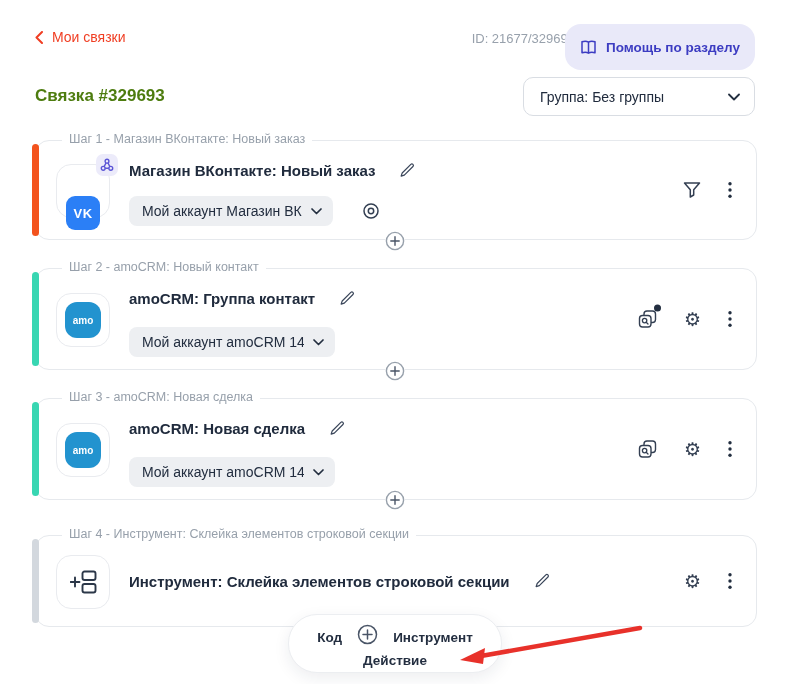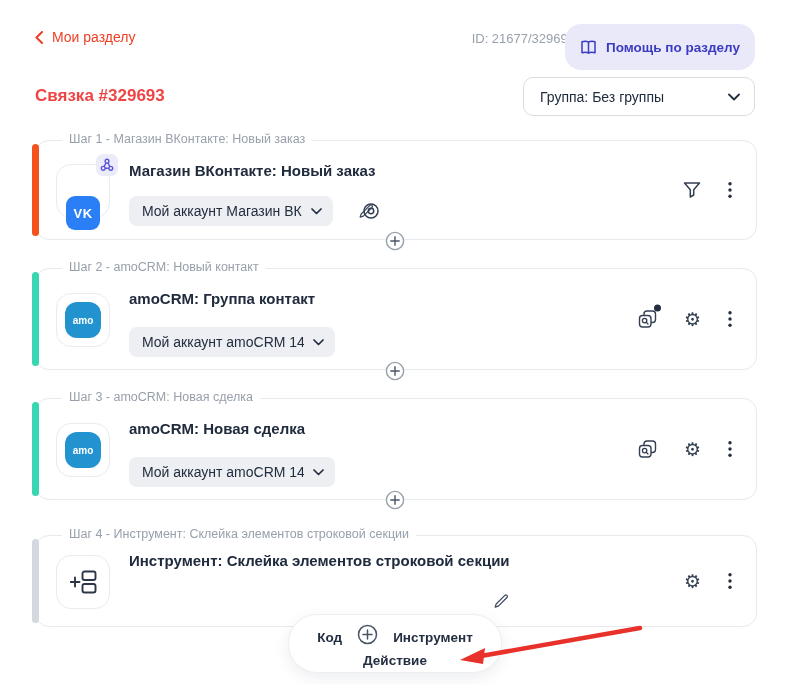--- a/index.html
+++ b/index.html
@@ -9,21 +9,21 @@
 
   
   .back{position:absolute;left:35px;top:29px;display:flex;align-items:center;gap:9px;
         font-size:14px;font-weight:500;color:#F03E23;cursor:pointer;}
   .idlabel{position:absolute;right:234px;top:31px;font-size:13px;color:#98A1AC;}
   .helpbtn{position:absolute;right:54px;top:24px;height:46px;display:flex;align-items:center;gap:9px;
            padding:0 15px;background:#E9E9F9;border-radius:16px;color:#3C3CC2;
            font-size:13.5px;font-weight:600;cursor:pointer;}
 
   
-  .pagetitle{position:absolute;left:35px;top:86px;font-size:17px;font-weight:700;color:#ef4444;}
+  .pagetitle{position:absolute;left:35px;top:86px;font-size:17px;font-weight:700;color:#4d7c0f;}
   .title-pencil{position:absolute;left:170px;top:87px;cursor:pointer;}
   .groupsel{position:absolute;left:523px;top:77px;width:232px;height:39px;box-sizing:border-box;
             border:1px solid #D9DDE3;border-radius:10px;background:#fff;display:flex;
             align-items:center;padding:0 14px 0 16px;font-size:14px;color:#202B3D;cursor:pointer;}
   .groupsel .grow{flex:1;}
 
   
   .card{position:absolute;left:35px;width:720px;border:1px solid #E6E9ED;border-radius:14px;background:#fff;}
   #card1{top:140px;height:98px;} #card2{top:268px;height:100px;}
   #card3{top:398px;height:100px;} #card4{top:535px;height:90px;}
@@ -32,21 +32,21 @@
           color:#97A0AB;white-space:nowrap;}
   .appbox{position:absolute;left:20px;width:52px;height:52px;border:1px solid #E9EBEF;
           border-radius:15px;background:#fff;display:flex;align-items:center;justify-content:center;}
   #card1 .appbox{top:23px;} #card2 .appbox,#card3 .appbox{top:24px;} #card4 .appbox{top:19px;}
   .vklogo{width:34px;height:34px;border-radius:9px;background:#2B7FF6;color:#fff;font-weight:700;
           font-size:13px;display:flex;align-items:center;justify-content:center;letter-spacing:.5px;margin-top:44px;}
   .amologo{width:36px;height:36px;border-radius:12px;background:#2293CF;color:#fff;font-weight:700;
            font-size:10px;display:flex;align-items:center;justify-content:center;}
   .badge{position:absolute;right:-9px;top:-11px;width:22px;height:22px;border-radius:7px;
          background:#ECEBFA;display:flex;align-items:center;justify-content:center;}
-  .titlerow{position:absolute;left:93px;top:21px;display:flex;align-items:flex-end;gap:24px;flex-direction:column;}
+  .titlerow{position:absolute;left:93px;top:21px;display:flex;align-items:flex-start;gap:24px;}
   #card4 .titlerow{top:50%;transform:translateY(-50%);}
   .title{font-size:15px;font-weight:700;color:#202B3D;white-space:nowrap;}
   .acctrow{position:absolute;left:93px;display:flex;align-items:center;gap:28px;}
   #card1 .acctrow{top:55px;} #card2 .acctrow,#card3 .acctrow{top:58px;}
   .pill{display:flex;align-items:center;gap:9px;height:30px;padding:0 11px 0 13px;
         background:#EDEFF2;border-radius:8px;cursor:pointer;}
   .pill .val{display:block;max-width:162px;overflow:hidden;white-space:nowrap;font-size:14px;color:#222D3F;}
   .rightIcons{position:absolute;right:24px;top:50%;transform:translateY(-50%);
               display:flex;align-items:center;gap:27px;}
   .iconbtn{position:relative;cursor:pointer;display:flex;align-items:center;justify-content:center;}
@@ -68,21 +68,21 @@
 </style>
 </head>
 <body>
 
 <div class="stage">
 
   <div class="back">
     <svg width="8" height="13" viewBox="0 0 8 13">
       <path d="M7 1L1.5 6.5 7 12" fill="none" stroke="#F03E23" stroke-width="2" stroke-linecap="round" stroke-linejoin="round"></path>
     </svg>
-    <span>Мои разделу</span>
+    <span>Мои связки</span>
   </div>
 
   <div class="idlabel">ID: 21677/329693</div>
 
   <div class="helpbtn">
     <svg width="17" height="15" viewBox="0 0 17 15">
       <path d="M8.5 2.2C6.8 1 4.3.9 2 1.8v11c2.3-.9 4.8-.8 6.5.4 1.7-1.2 4.2-1.3 6.5-.4v-11c-2.3-.9-4.8-.8-6.5.4z M8.5 2.2v11.4" fill="none" stroke="#3C3CC2" stroke-width="1.5" stroke-linejoin="round"></path>
     </svg>
     <span>Помощь по разделу</span>
   </div>

